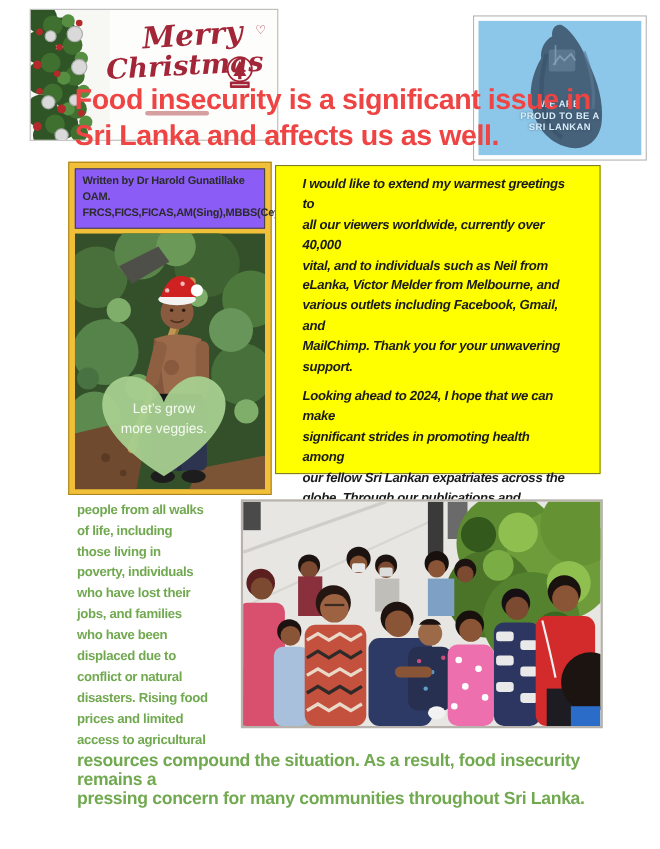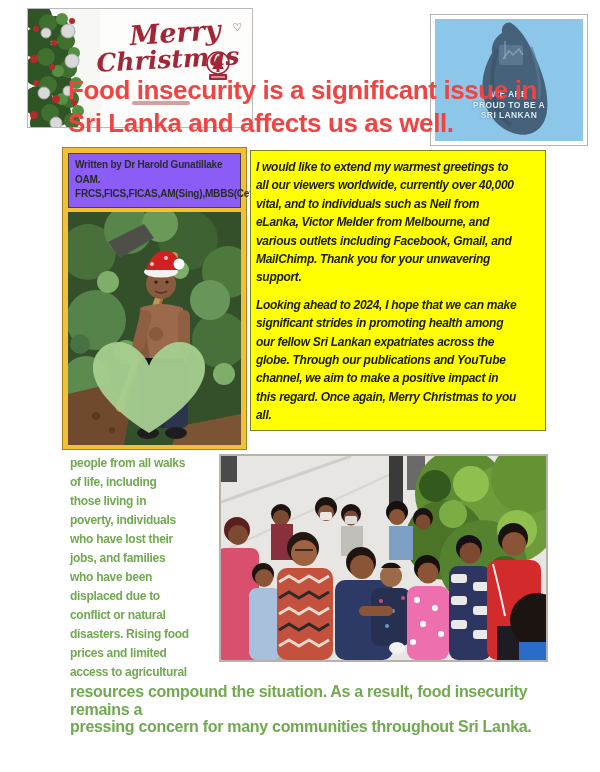--- a/index.html
+++ b/index.html
@@ -63,21 +63,21 @@
   .heart-wrap { position: absolute; left: 18px; top: 116px; width: 126px; height: 110px; }
   .heart-wrap svg { position: absolute; left: 0; top: 0; }
   .heart-text {
     position: absolute; left: 0; top: 34px; width: 126px; text-align: center;
     color: #f4faf0; font-size: 12.5px; line-height: 19px; z-index: 2;
   }
 
   
   .greeting-box {
     position: absolute; left: 250px; top: 150px; width: 296px; height: 281px;
-    background: #ffff00; border: 1px solid #7d7d2c; padding: 7px 5px; z-index: 2;
+    background: #ffff00; border: 1px solid #7d7d2c; padding: 7px 24px; z-index: 2;
     color: #1a1a1a; font-size: 12px; font-weight: bold; font-style: italic;
     line-height: 18.4px; letter-spacing: -0.3px;
   }
   .greeting-box p + p { margin-top: 9px; }
 
   
   .article {
     position: absolute; left: 70px; top: 454px; width: 478px; z-index: 2;
     color: #71a950; font-weight: bold; letter-spacing: -0.3px;
   }
@@ -231,20 +231,22 @@
         <ellipse cx="93" cy="60" rx="17" ry="5.5" fill="#f2f2f2"></ellipse>
         <path d="M78,58 Q86,34 103,40 Q112,44 110,58 Z" fill="#cf2121"></path>
         <circle cx="111" cy="52" r="5.5" fill="#ffffff"></circle>
         <circle cx="84" cy="52" r="2" fill="#ffffff" opacity=".7"></circle>
           <circle cx="98" cy="46" r="2" fill="#ffffff" opacity=".7"></circle>
       </svg>
       <div class="heart-wrap">
         <svg width="126" height="110" viewBox="0 0 126 110">
           <path d="M63 105 C 20 78, 2 52, 8 32 C 13 15, 34 8, 49 20 C 57 26, 61 32, 63 38 C 65 32, 69 26, 77 20 C 92 8, 113 15, 118 32 C 124 52, 106 78, 63 105 Z" fill="#a7cf8f" opacity="0.95"></path>
         </svg>
+        <div class="heart-text pre">Let’s grow
+more veggies.</div>
       </div>
     </div>
   </div>
 
   <div class="greeting-box">
     <p class="pre">I would like to extend my warmest greetings to
 all our viewers worldwide, currently over 40,000
 vital, and to individuals such as Neil from
 eLanka, Victor Melder from Melbourne, and
 various outlets including Facebook, Gmail, and

